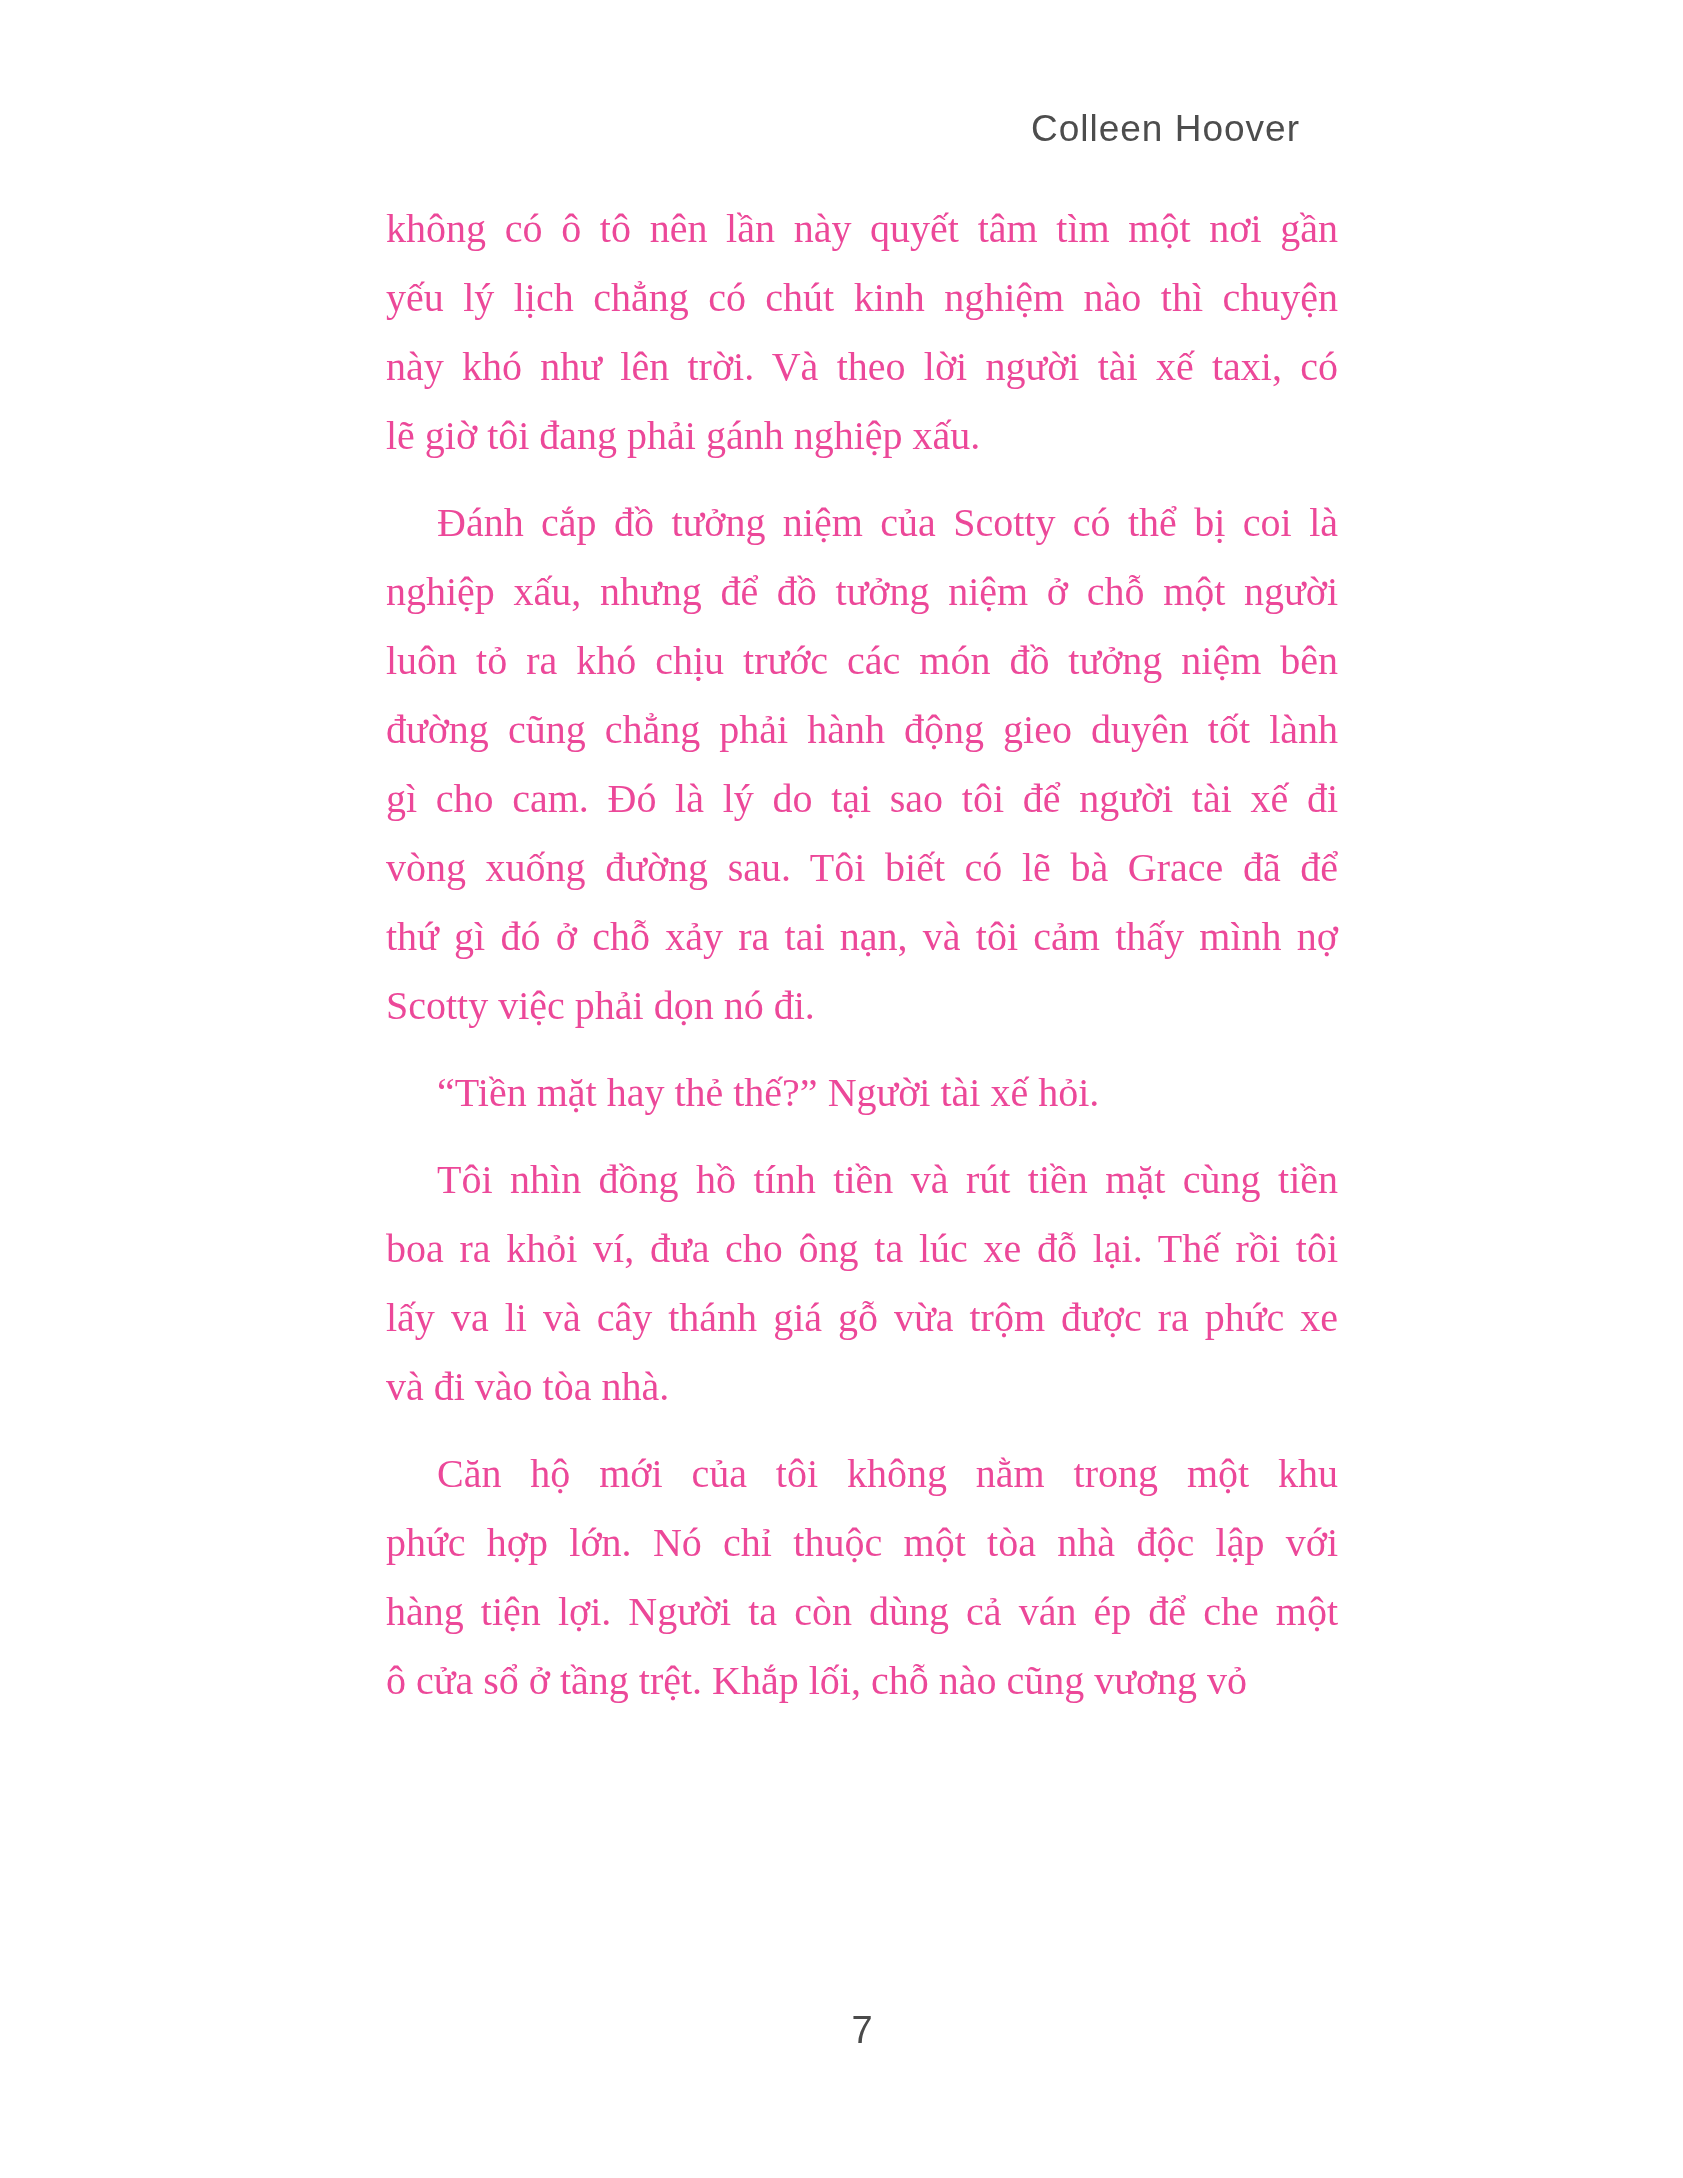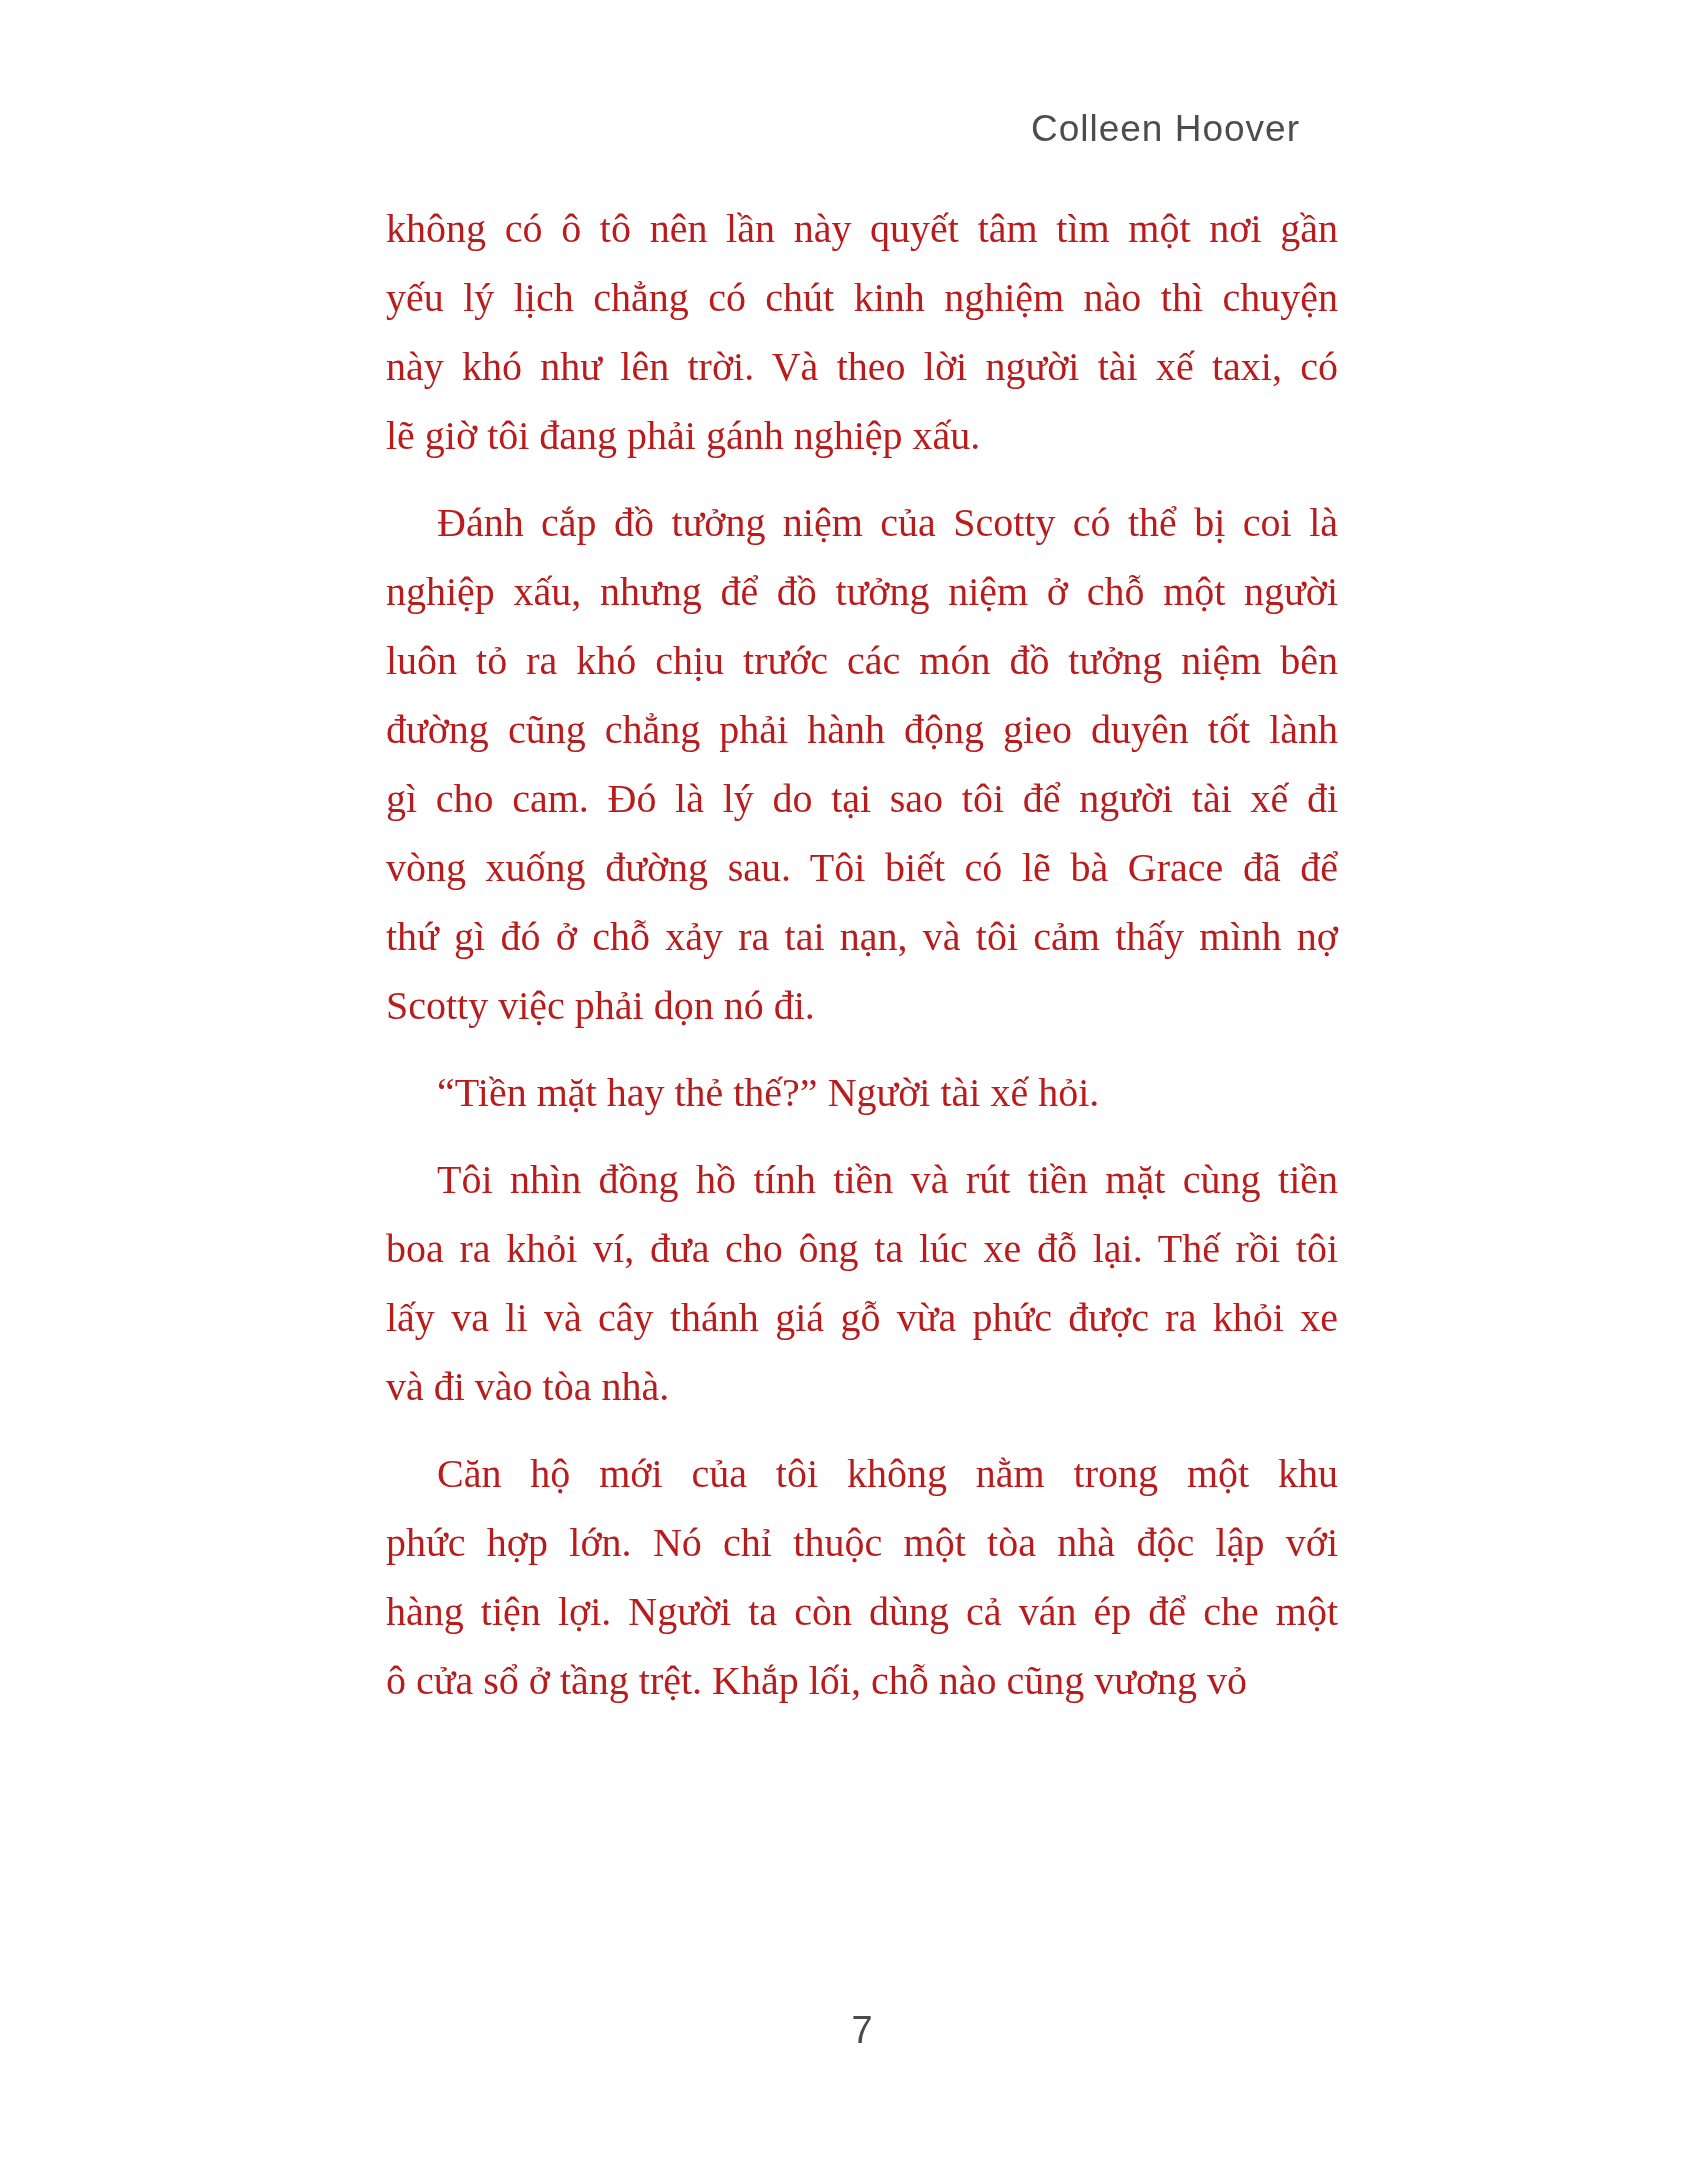--- a/index.html
+++ b/index.html
@@ -35,21 +35,21 @@
     top: 194px;
     left: 386px;
     width: 952px;
     color: #151515;
   }
   .paragraph { margin: 0; }
   .paragraph + .paragraph { margin-top: 18px; font-family: Liberation Serif, serif; }
   .line {
     font-size: 40px;
     line-height: 69px;
-    color: #b91c1c;
+    color: #ec4899;
     text-align: justify;
     text-align-last: justify;
     text-justify: inter-word;
     white-space: normal;
   }
   .line.last {
     text-align-last: left;
   }
   .line.indent {
     text-indent: 51px;
@@ -92,21 +92,21 @@
         <div class="line">vòng xuống đường sau. Tôi biết có lẽ bà Grace đã để</div>
         <div class="line">thứ gì đó ở chỗ xảy ra tai nạn, và tôi cảm thấy mình nợ</div>
         <div class="line last">Scotty việc phải dọn nó đi.</div>
       </div>
       <div class="paragraph">
         <div class="line last indent">“Tiền mặt hay thẻ thế?” Người tài xế hỏi.</div>
       </div>
       <div class="paragraph">
         <div class="line indent">Tôi nhìn đồng hồ tính tiền và rút tiền mặt cùng tiền</div>
         <div class="line">boa ra khỏi ví, đưa cho ông ta lúc xe đỗ lại. Thế rồi tôi</div>
-        <div class="line">lấy va li và cây thánh giá gỗ vừa phức được ra khỏi xe</div>
+        <div class="line">lấy va li và cây thánh giá gỗ vừa trộm được ra phức xe</div>
         <div class="line last">và đi vào tòa nhà.</div>
       </div>
       <div class="paragraph">
         <div class="line indent">Căn hộ mới của tôi không nằm trong một khu</div>
         <div class="line">phức hợp lớn. Nó chỉ thuộc một tòa nhà độc lập với</div>
         <div class="line">hàng tiện lợi. Người ta còn dùng cả ván ép để che một</div>
         <div class="line last">ô cửa sổ ở tầng trệt. Khắp lối, chỗ nào cũng vương vỏ</div>
       </div>
     </div>
 

